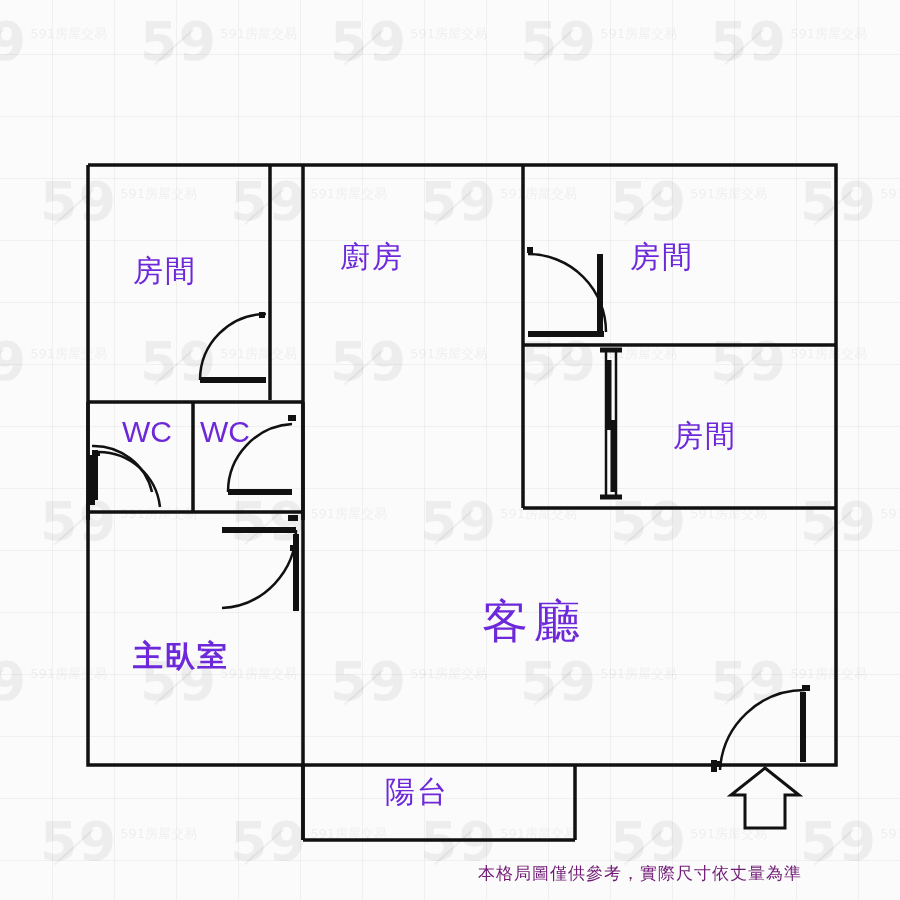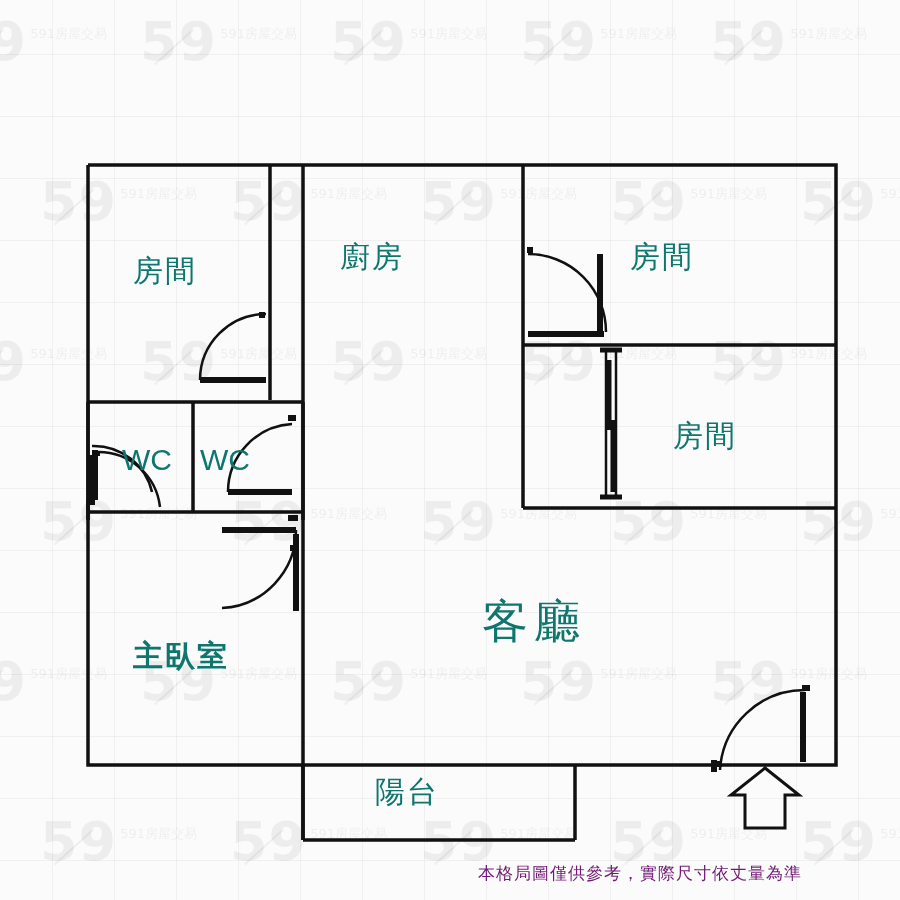--- a/index.html
+++ b/index.html
@@ -60,28 +60,28 @@
   }
   
   #plan {
     position: absolute;
     left: 0; top: 0;
     width: 900px;
     height: 900px;
   }
   .room-label {
     position: absolute;
-    color: #0f766e;
+    color: #6d28d9;
     font-family: "DejaVu Sans", "Liberation Sans", sans-serif;
     white-space: nowrap;
     line-height: 1;
   }
   .lbl-room { font-size: 30px; letter-spacing: 2px; }
   .lbl-big  { font-size: 46px; letter-spacing: 6px; }
-  .lbl-wc   { font-size: 30px; font-family: "Liberation Sans", sans-serif; letter-spacing: 0; margin-top: 28px; }
+  .lbl-wc   { font-size: 30px; font-family: "Liberation Sans", sans-serif; letter-spacing: 0; }
   .footnote {
     position: absolute;
     font-size: 17px;
     color: #701a75;
     font-family: "DejaVu Sans", "Liberation Sans", sans-serif;
     white-space: nowrap;
     letter-spacing: 1px;
   }
 </style>
 </head>
@@ -233,17 +233,17 @@
 
   <div id="labels">
       <div class="room-label lbl-room" style="left: 133px; top: 256px;">房間</div>
       <div class="room-label lbl-room" style="left: 340px; top: 242px;">廚房</div>
       <div class="room-label lbl-room" style="left: 630px; top: 242px;">房間</div>
       <div class="room-label lbl-room" style="left: 673px; top: 421px;">房間</div>
       <div class="room-label lbl-wc" style="left: 122px; top: 417px;">WC</div>
       <div class="room-label lbl-wc" style="left: 200px; top: 417px;">WC</div>
       <div class="room-label lbl-room" style="left: 133px; top: 641px; font-weight: bold;">主臥室</div>
       <div class="room-label lbl-big" style="left: 482px; top: 598px;">客廳</div>
-      <div class="room-label lbl-room" style="left: 375px; top: 777px;">陽台</div>
+      <div class="room-label lbl-room" style="left: 385px; top: 777px;">陽台</div>
     </div>
 
   <div class="footnote" style="left:478px; top:862px;">本格局圖僅供參考，實際尺寸依丈量為準</div>
 </div>
 
 </body></html>

